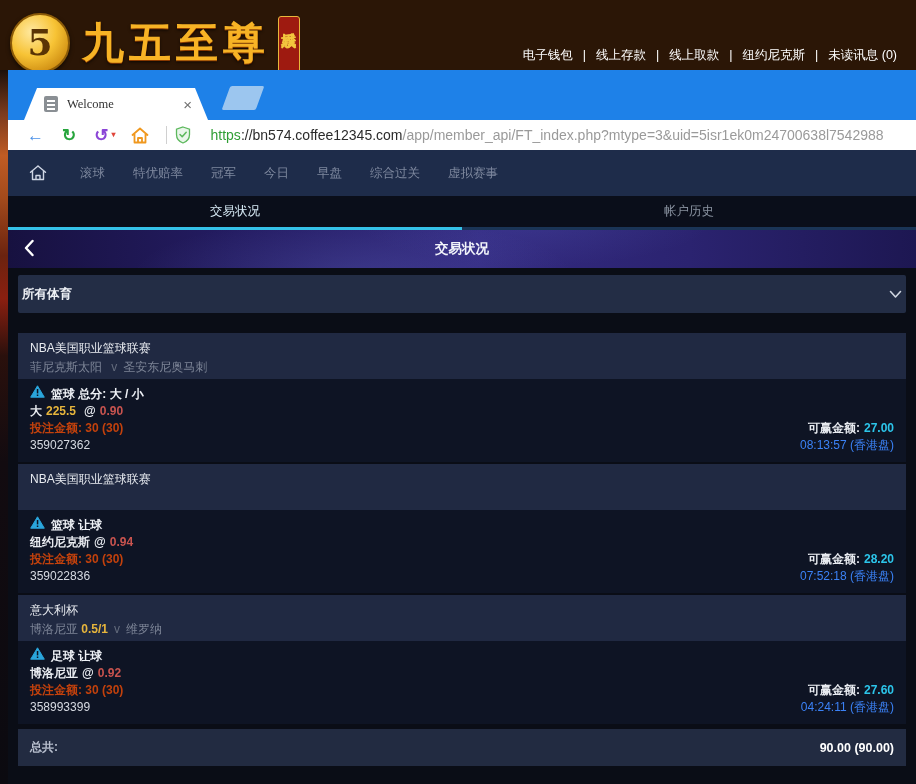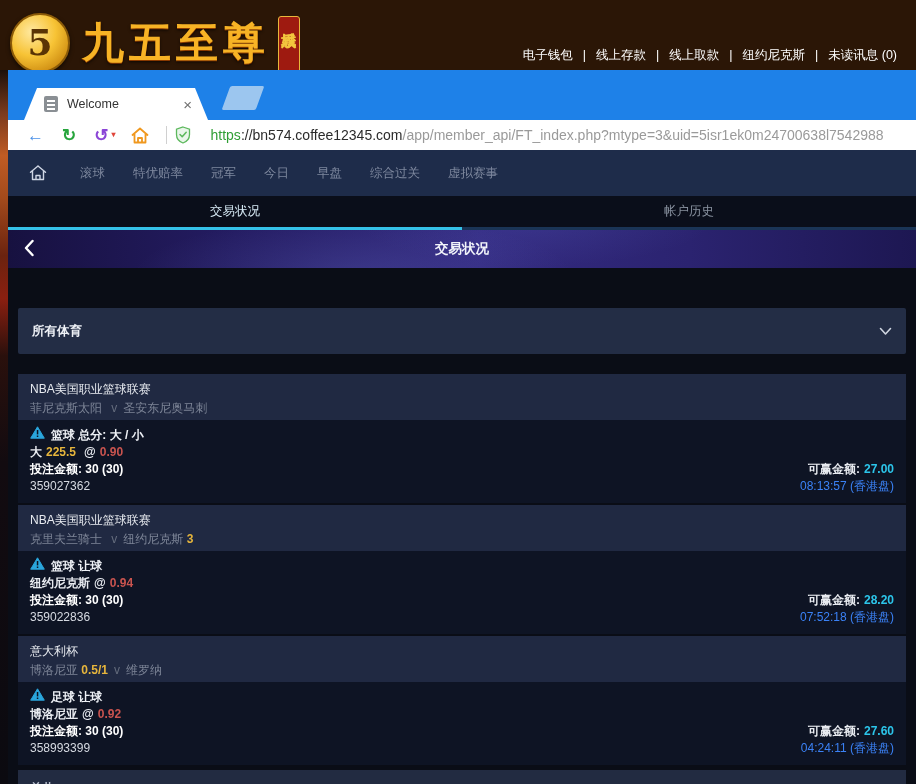--- a/index.html
+++ b/index.html
@@ -28,21 +28,21 @@
     background:linear-gradient(#1c0f08 0%,#7a3a1d 6%,#c05c24 12%,#a34a1c 18%,#6b230f 26%,#8a1f10 32%,#2a100c 40%,#120b10 55%,#0b0a10 100%);}
   
   .bwindow{position:absolute;top:70px;left:8px;width:908px;height:714px;}
   .tabbar{position:relative;height:50px;background:#1e81e8;}
   .btab{position:absolute;left:16px;bottom:0;width:184px;height:32px;background:#ffffff;
     clip-path:polygon(13px 0,calc(100% - 13px) 0,100% 100%,0 100%);
     display:flex;align-items:center;padding:0 16px 0 20px;box-sizing:border-box;}
   .doc-icon{width:14px;height:16px;background:#8a8f94;border-radius:2px;position:relative;flex:none;}
   .doc-icon::before{content:"";position:absolute;left:3px;right:3px;top:4px;height:2px;background:#fff;
     box-shadow:0 4px 0 #fff,0 8px 0 #fff;}
-  .btab-title{margin-left:9px;font-size:12.5px;color:#333;}
+  .btab-title{margin-left:9px;font-size:12.5px;color:#333;font-family:Liberation Serif, serif;}
   .btab-close{margin-left:auto;font-size:15px;color:#707070;line-height:1;}
   .newtab{position:absolute;left:218px;top:16px;width:34px;height:24px;background:#9cc6ef;
     transform:skewX(-20deg);border-radius:2px;}
   
   .toolbar{height:30px;background:#ffffff;display:flex;align-items:center;padding-left:10px;}
   .tb-icon{font-size:17px;font-weight:bold;margin:0 9px;line-height:1;}
   .ic-back{color:#4a90e8;}
   .ic-refresh{color:#27a53d;}
   .ic-undo{color:#8b45d6;}
   .ic-caret{color:#e0453a;font-size:8px;margin-left:-6px;margin-right:6px;}
@@ -65,41 +65,41 @@
   
   .banner{position:relative;height:38px;display:flex;align-items:center;justify-content:center;
     background:
       radial-gradient(ellipse 340px 90px at 38% 120%,rgba(140,160,255,0.16),transparent 65%),
       radial-gradient(ellipse 300px 80px at 58% -30%,rgba(120,140,245,0.12),transparent 60%),
       linear-gradient(90deg,#171140 0%,#241c62 25%,#332a80 52%,#2b2370 75%,#1d1752 100%);}
   .banner-back{position:absolute;left:16px;top:9px;}
   .banner-title{color:#f2f4fa;font-size:13.5px;font-weight:bold;}
   
   .content{height:516px;background:#0a0d16;padding:0 10px;box-sizing:border-box;overflow:hidden;}
-  .filter{margin-top:40px;height:46px;background:#232d45;border-radius:2px;
-    display:flex;align-items:center;padding:0 14px;box-sizing:border-box;}
+  .filter{margin-top:7px;height:38px;background:#232d45;border-radius:2px;
+    display:flex;align-items:center;padding:0 4px;box-sizing:border-box;}
   .filter-label{color:#eef1f6;font-size:12.5px;font-weight:bold;}
   .filter-chevron{margin-left:auto;}
   .records{margin-top:20px;}
   .record{margin-bottom:2px;}
   .record-header{height:46px;background:#202942;padding:7px 12px;box-sizing:border-box;}
   .rh-league{color:#e8ebf0;font-size:12px;line-height:16px;}
   .rh-teams{color:#7d8597;font-size:12px;line-height:16px;margin-top:3px;}
   .rh-teams .hdcp{color:#e6b53c;font-weight:bold;}
   .rh-teams .vs{color:#646c7d;margin:0 6px;}
   .record-body{background:#0e1424;padding:6px 12px 8px;display:flex;justify-content:space-between;}
   .rb-left div{line-height:17px;font-size:12px;}
   .rb-type{color:#eef1f6;font-weight:bold;display:flex;align-items:center;}
   .alert-icon{margin-right:6px;flex:none;display:inline-block;}
   .rb-pick{color:#e8ebf0;font-weight:bold;}
   .rb-pick .line{color:#e6b53c;margin:0 4px;}
   .rb-pick .at{margin:0 4px;color:#e8ebf0;}
   .rb-pick .odds{color:#c9544f;}
   .rb-pick span:empty{display:none;}
-  .rb-stake{color:#ffffff;font-weight:bold;}
+  .rb-stake{color:#c2410c;font-weight:bold;}
   .rb-id{color:#d6dae2;}
   .rb-right{display:flex;flex-direction:column;justify-content:flex-end;text-align:right;}
   .rb-right div{line-height:17px;font-size:12px;}
   .rb-win{color:#e8ebf0;font-weight:bold;}
   .rb-win .amount{color:#2cc5ea;margin-left:4px;}
   .rb-time{color:#3b82f6;}
   .tfooter{margin-top:5px;height:37px;background:#222b41;display:flex;align-items:center;
     padding:0 12px;box-sizing:border-box;}
   .tf-label{color:#b9c0cf;font-size:12px;font-weight:bold;}
   .tf-total{margin-left:auto;color:#ffffff;font-size:12.5px;font-weight:bold;}
@@ -222,21 +222,20 @@
           <div class="rb-right">
             <div class="rb-win"><span>可赢金额:</span><span class="amount">27.00</span></div>
             <div class="rb-time">08:13:57 (香港盘)</div>
           </div>
         </div>
       </div>
 
       <div class="record">
         <div class="record-header">
           <div class="rh-league">NBA美国职业篮球联赛</div>
-          <div class="rh-teams"><span>克里夫兰骑士</span> <span class="hdcp"></span><span class="vs">v</span><span>纽约尼克斯</span> <span class="hdcp">3</span></div>
         </div>
         <div class="record-body">
           <div class="rb-left">
             <div class="rb-type">
               <span class="alert-icon">
                 <svg width="15" height="13" viewBox="0 0 15 13">
                     <path d="M7.5 0.8 L14.3 12.2 H0.7 Z" fill="#2aa6dc" stroke="#2aa6dc" stroke-linejoin="round"></path>
                     <rect x="6.8" y="4" width="1.5" height="4.4" fill="#0e1424"></rect>
                     <rect x="6.8" y="9.5" width="1.5" height="1.5" fill="#0e1424"></rect>
                   </svg>

